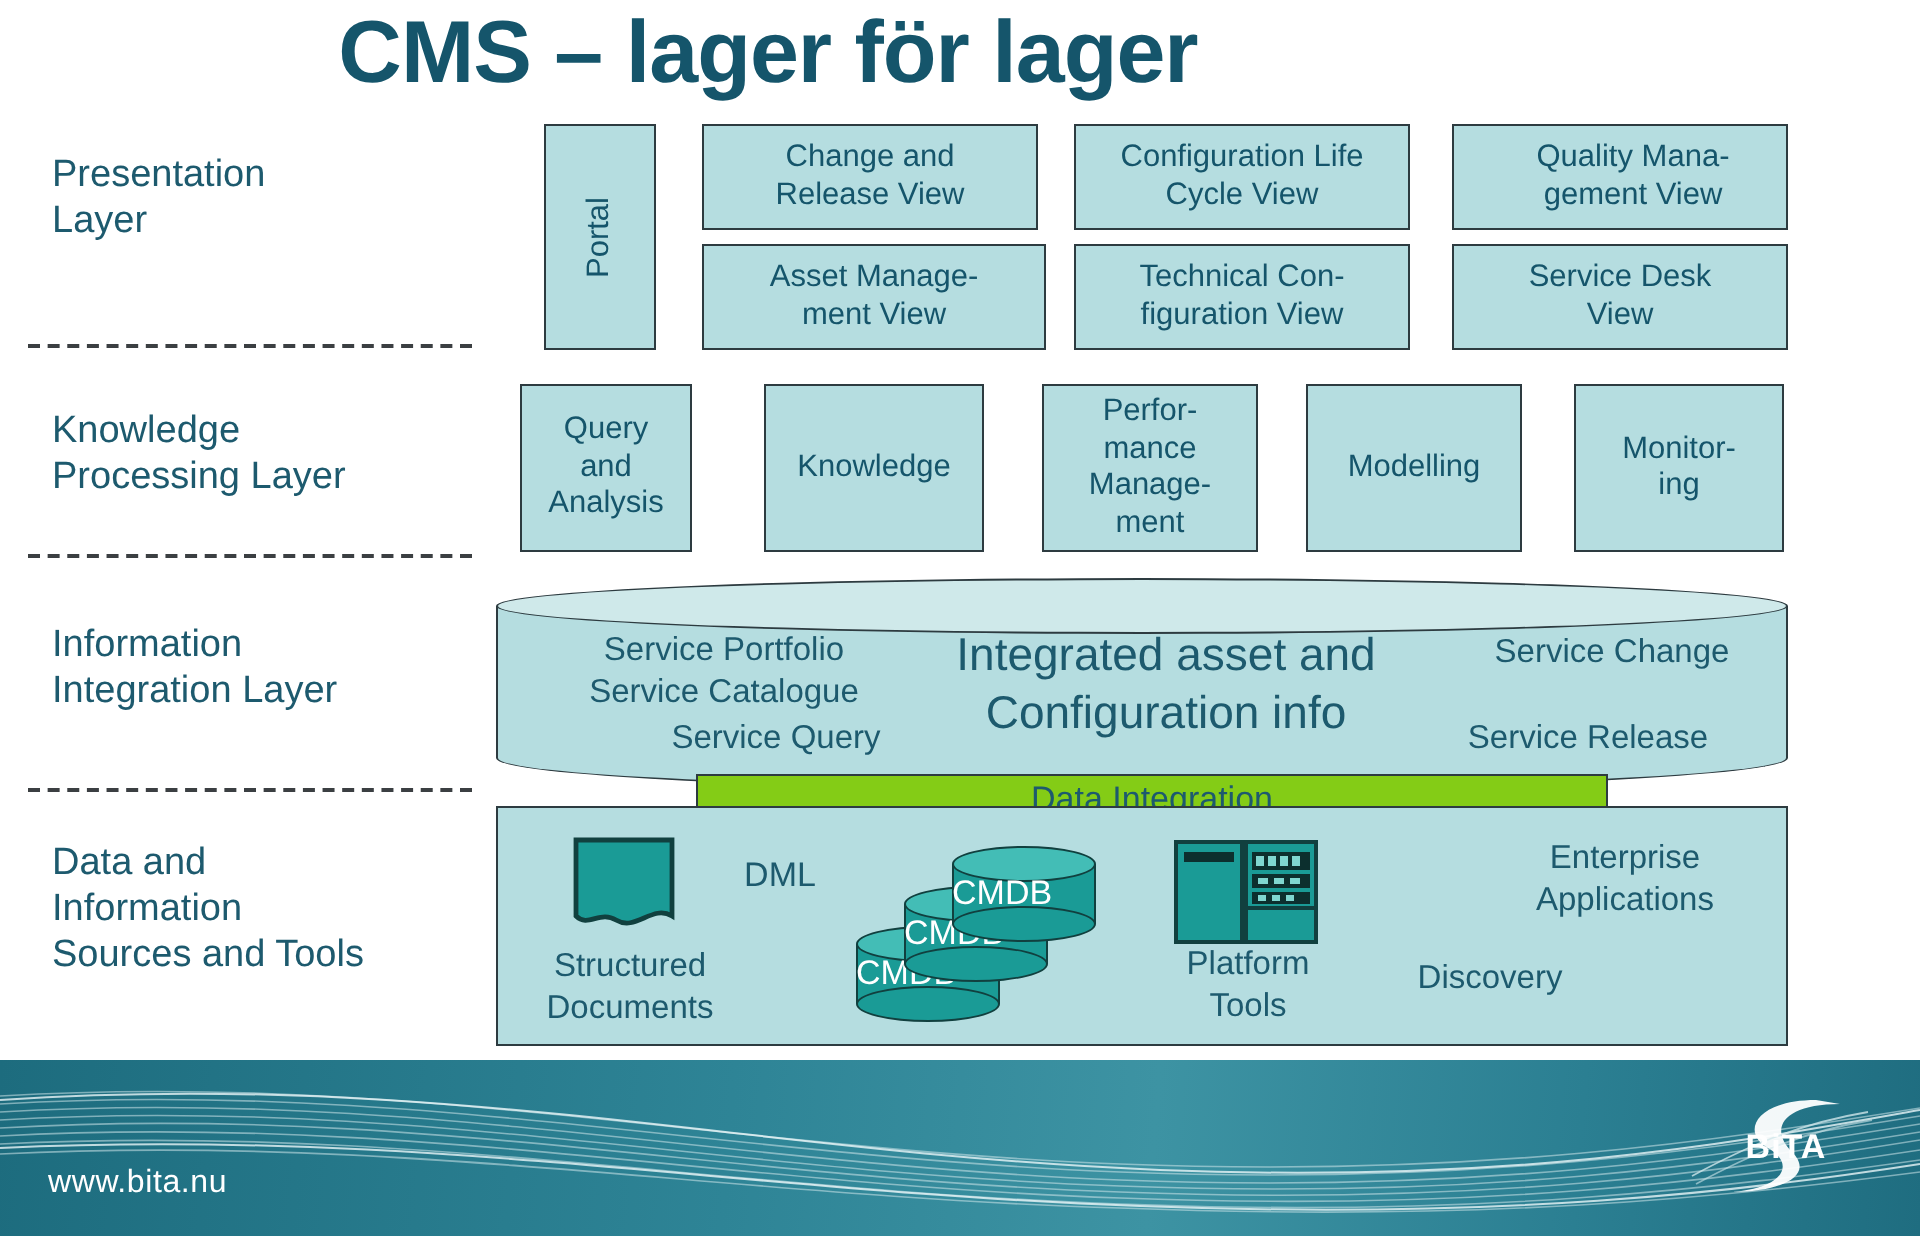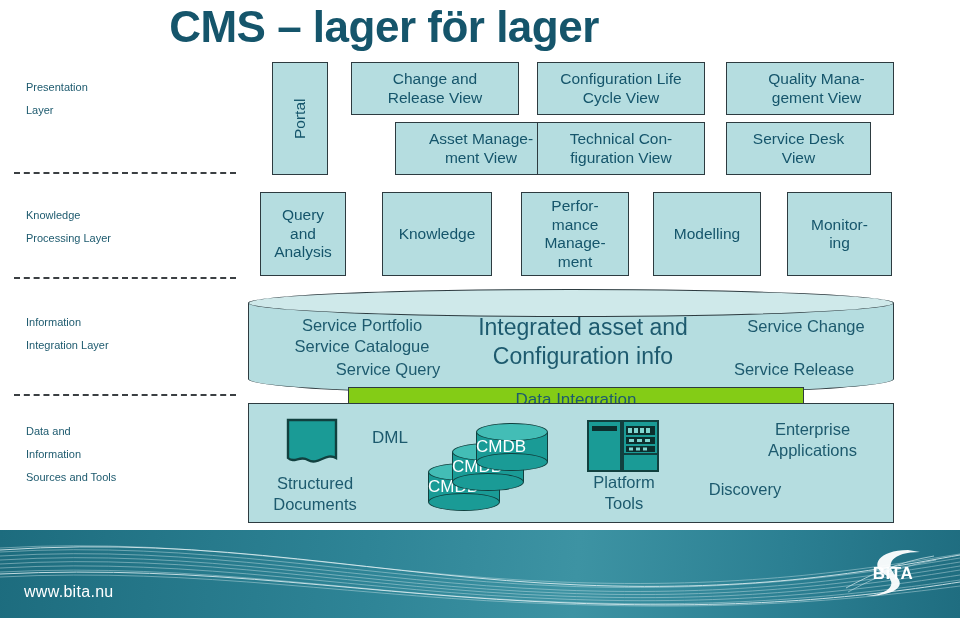--- a/index.html
+++ b/index.html
@@ -16,21 +16,21 @@
     position: absolute; left: 0; top: 2px; width: 768px;
     text-align: center;
     font-size: 44px; font-weight: bold; letter-spacing: -0.5px;
     color: #15556b;
     white-space: nowrap;
   }
 
   
   .layer-label {
     position: absolute;
-    font-size: 11px;
+    font-size: 19px;
     line-height: 23px;
     color: #1d5a6e;
     white-space: pre-line;
   }
   .dash-rule {
     position: absolute; left: 14px; width: 222px; height: 0;
     border-top: 2.5px dashed #3b3f42;
   }
 
   
@@ -167,25 +167,25 @@
 
   <div class="box vert" style="left:272px; top:62px; width:56px; height:113px;">Portal</div>
 
   <div class="box" style="left:351px; top:62px; width:168px; height:53px;">Change and
 Release View</div>
   <div class="box" style="left:537px; top:62px; width:168px; height:53px;">Configuration Life
 Cycle View</div>
   <div class="box" style="left:726px; top:62px; width:168px; height:53px;padding-left:16px;">Quality Mana-
 gement View</div>
 
-  <div class="box" style="left:351px; top:122px; width:172px; height:53px;margin-left:44px;">Asset Manage-
+  <div class="box" style="left:351px; top:122px; width:172px; height:53px;">Asset Manage-
 ment View</div>
   <div class="box" style="left:537px; top:122px; width:168px; height:53px;">Technical Con-
 figuration View</div>
-  <div class="box" style="left:726px; top:122px; width:145px; height:53px;">Service Desk
+  <div class="box" style="left:726px; top:122px; width:168px; height:53px;">Service Desk
 View</div>
 
   <div class="box" style="left:260px; top:192px; width:86px; height:84px;">Query
 and
 Analysis</div>
   <div class="box" style="left:382px; top:192px; width:110px; height:84px;">Knowledge</div>
   <div class="box" style="left:521px; top:192px; width:108px; height:84px;">Perfor-
 mance
 Manage-
 ment</div>

